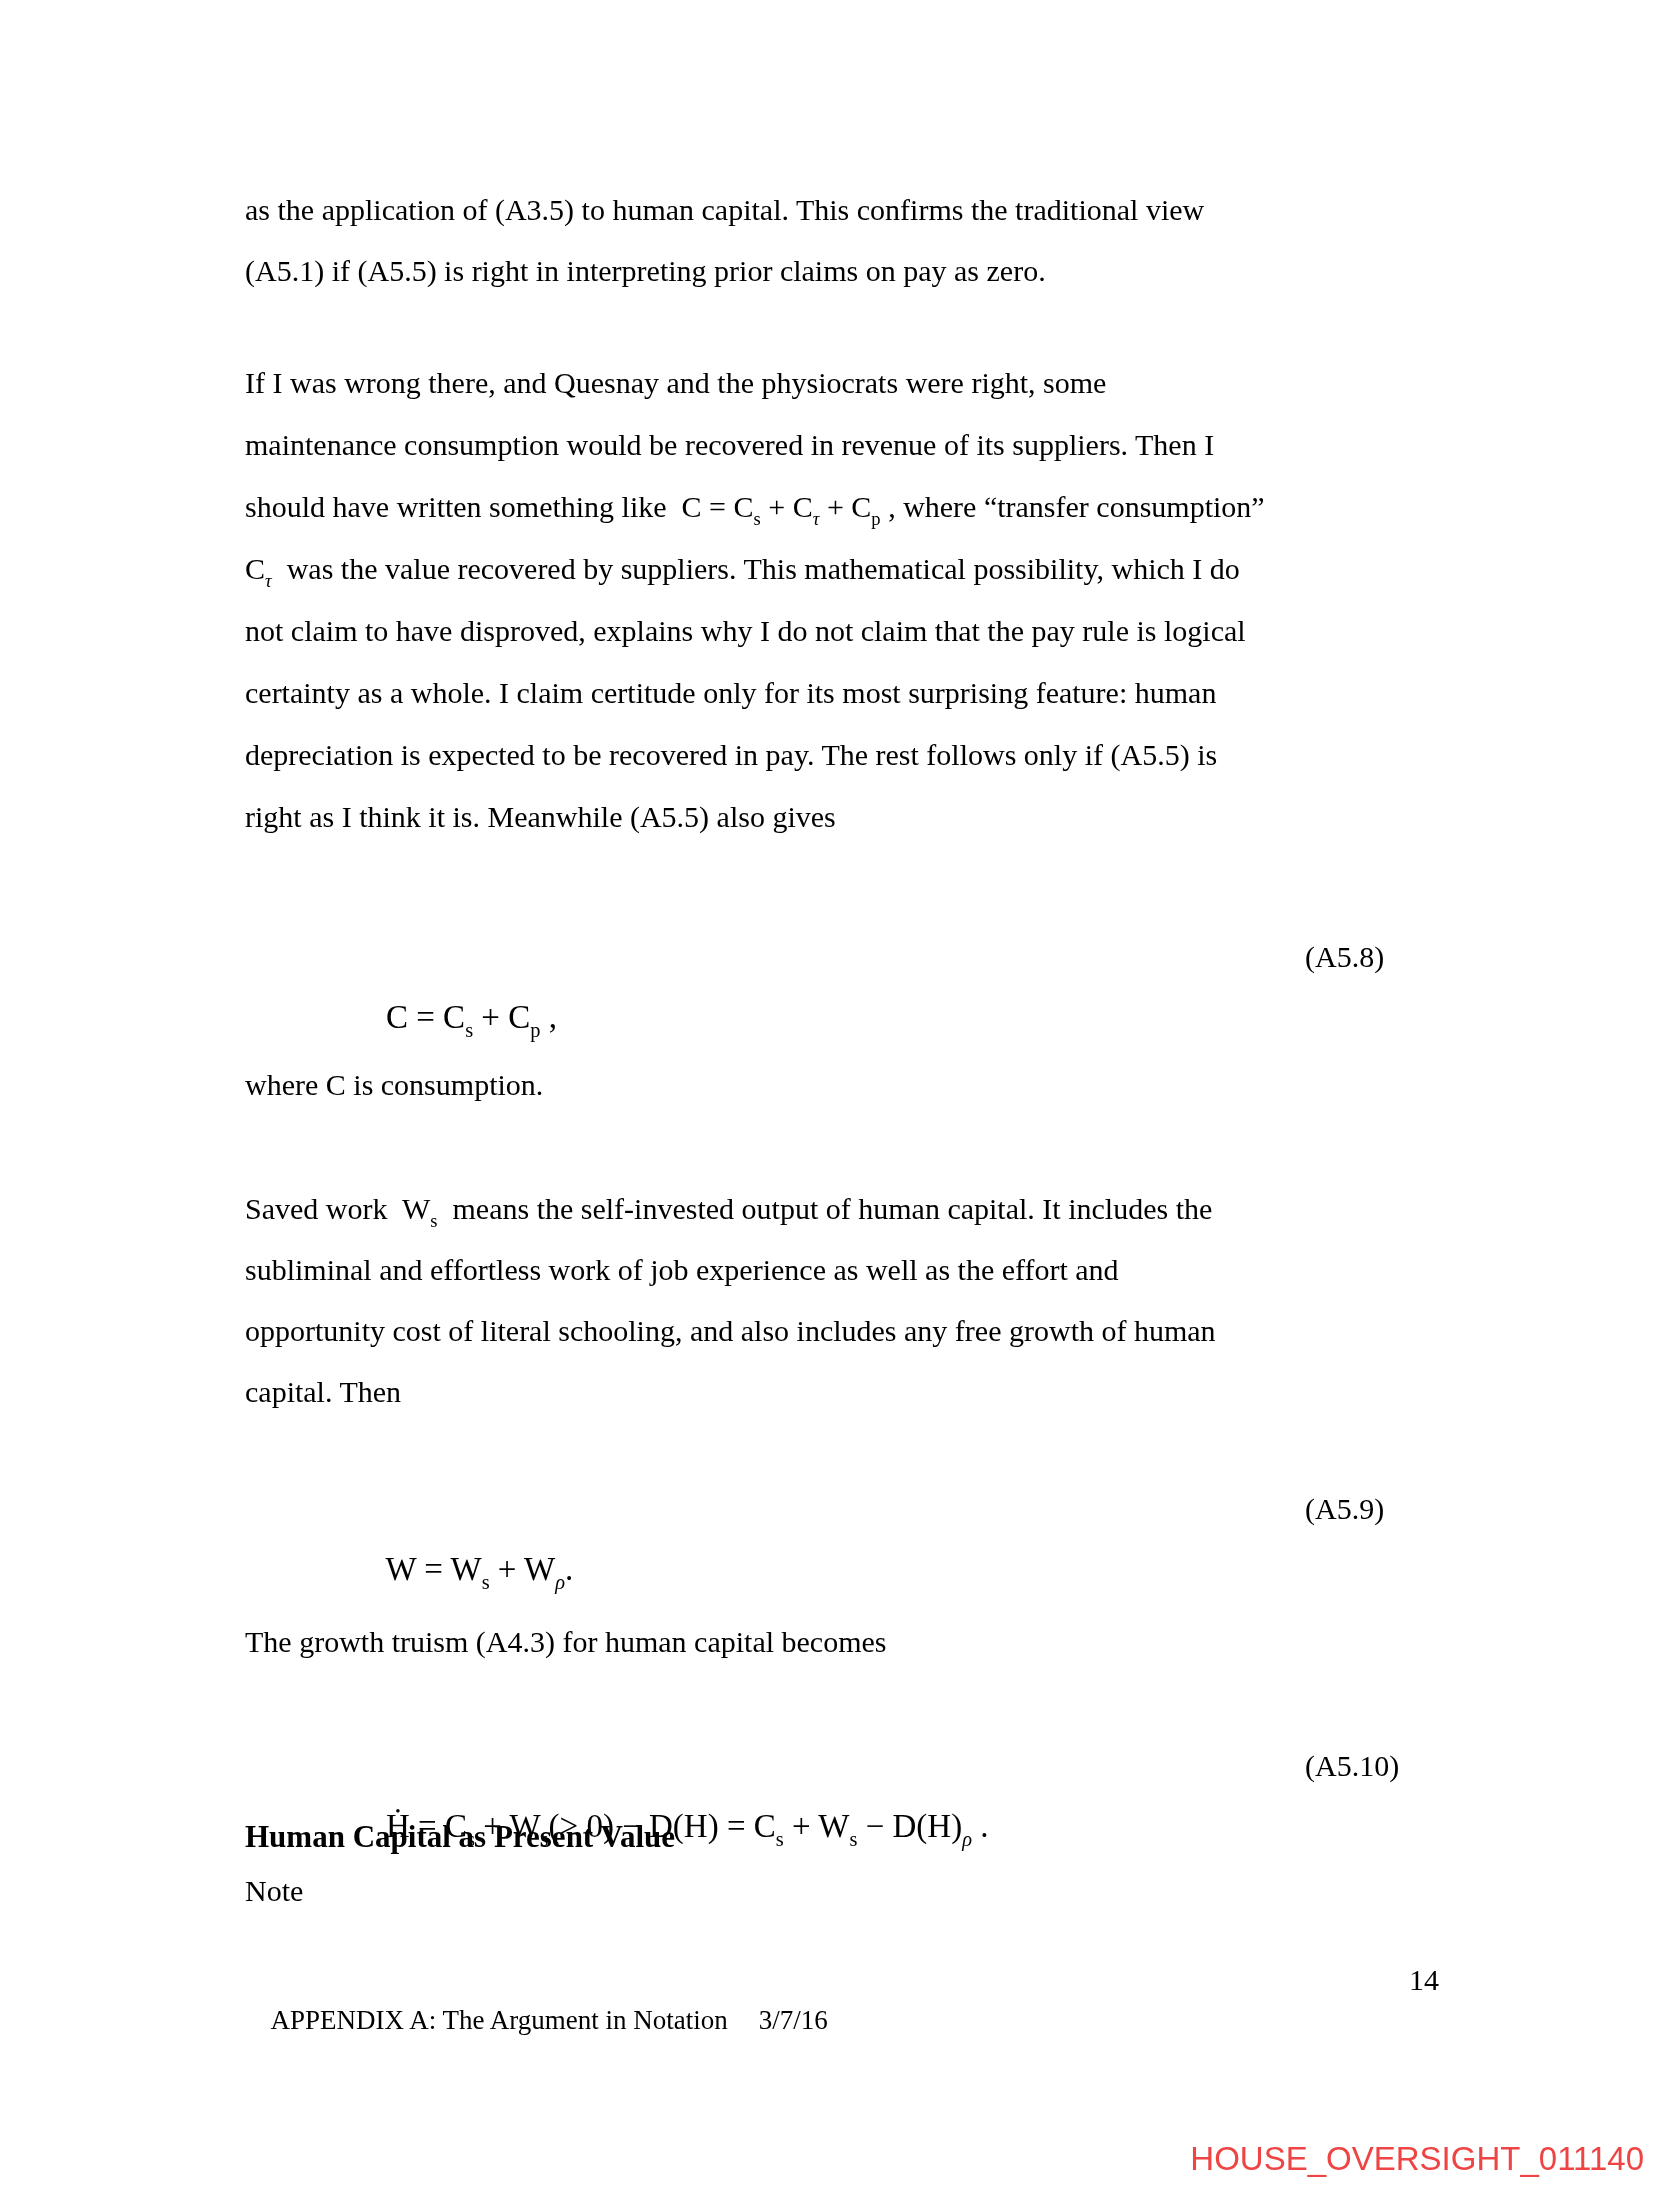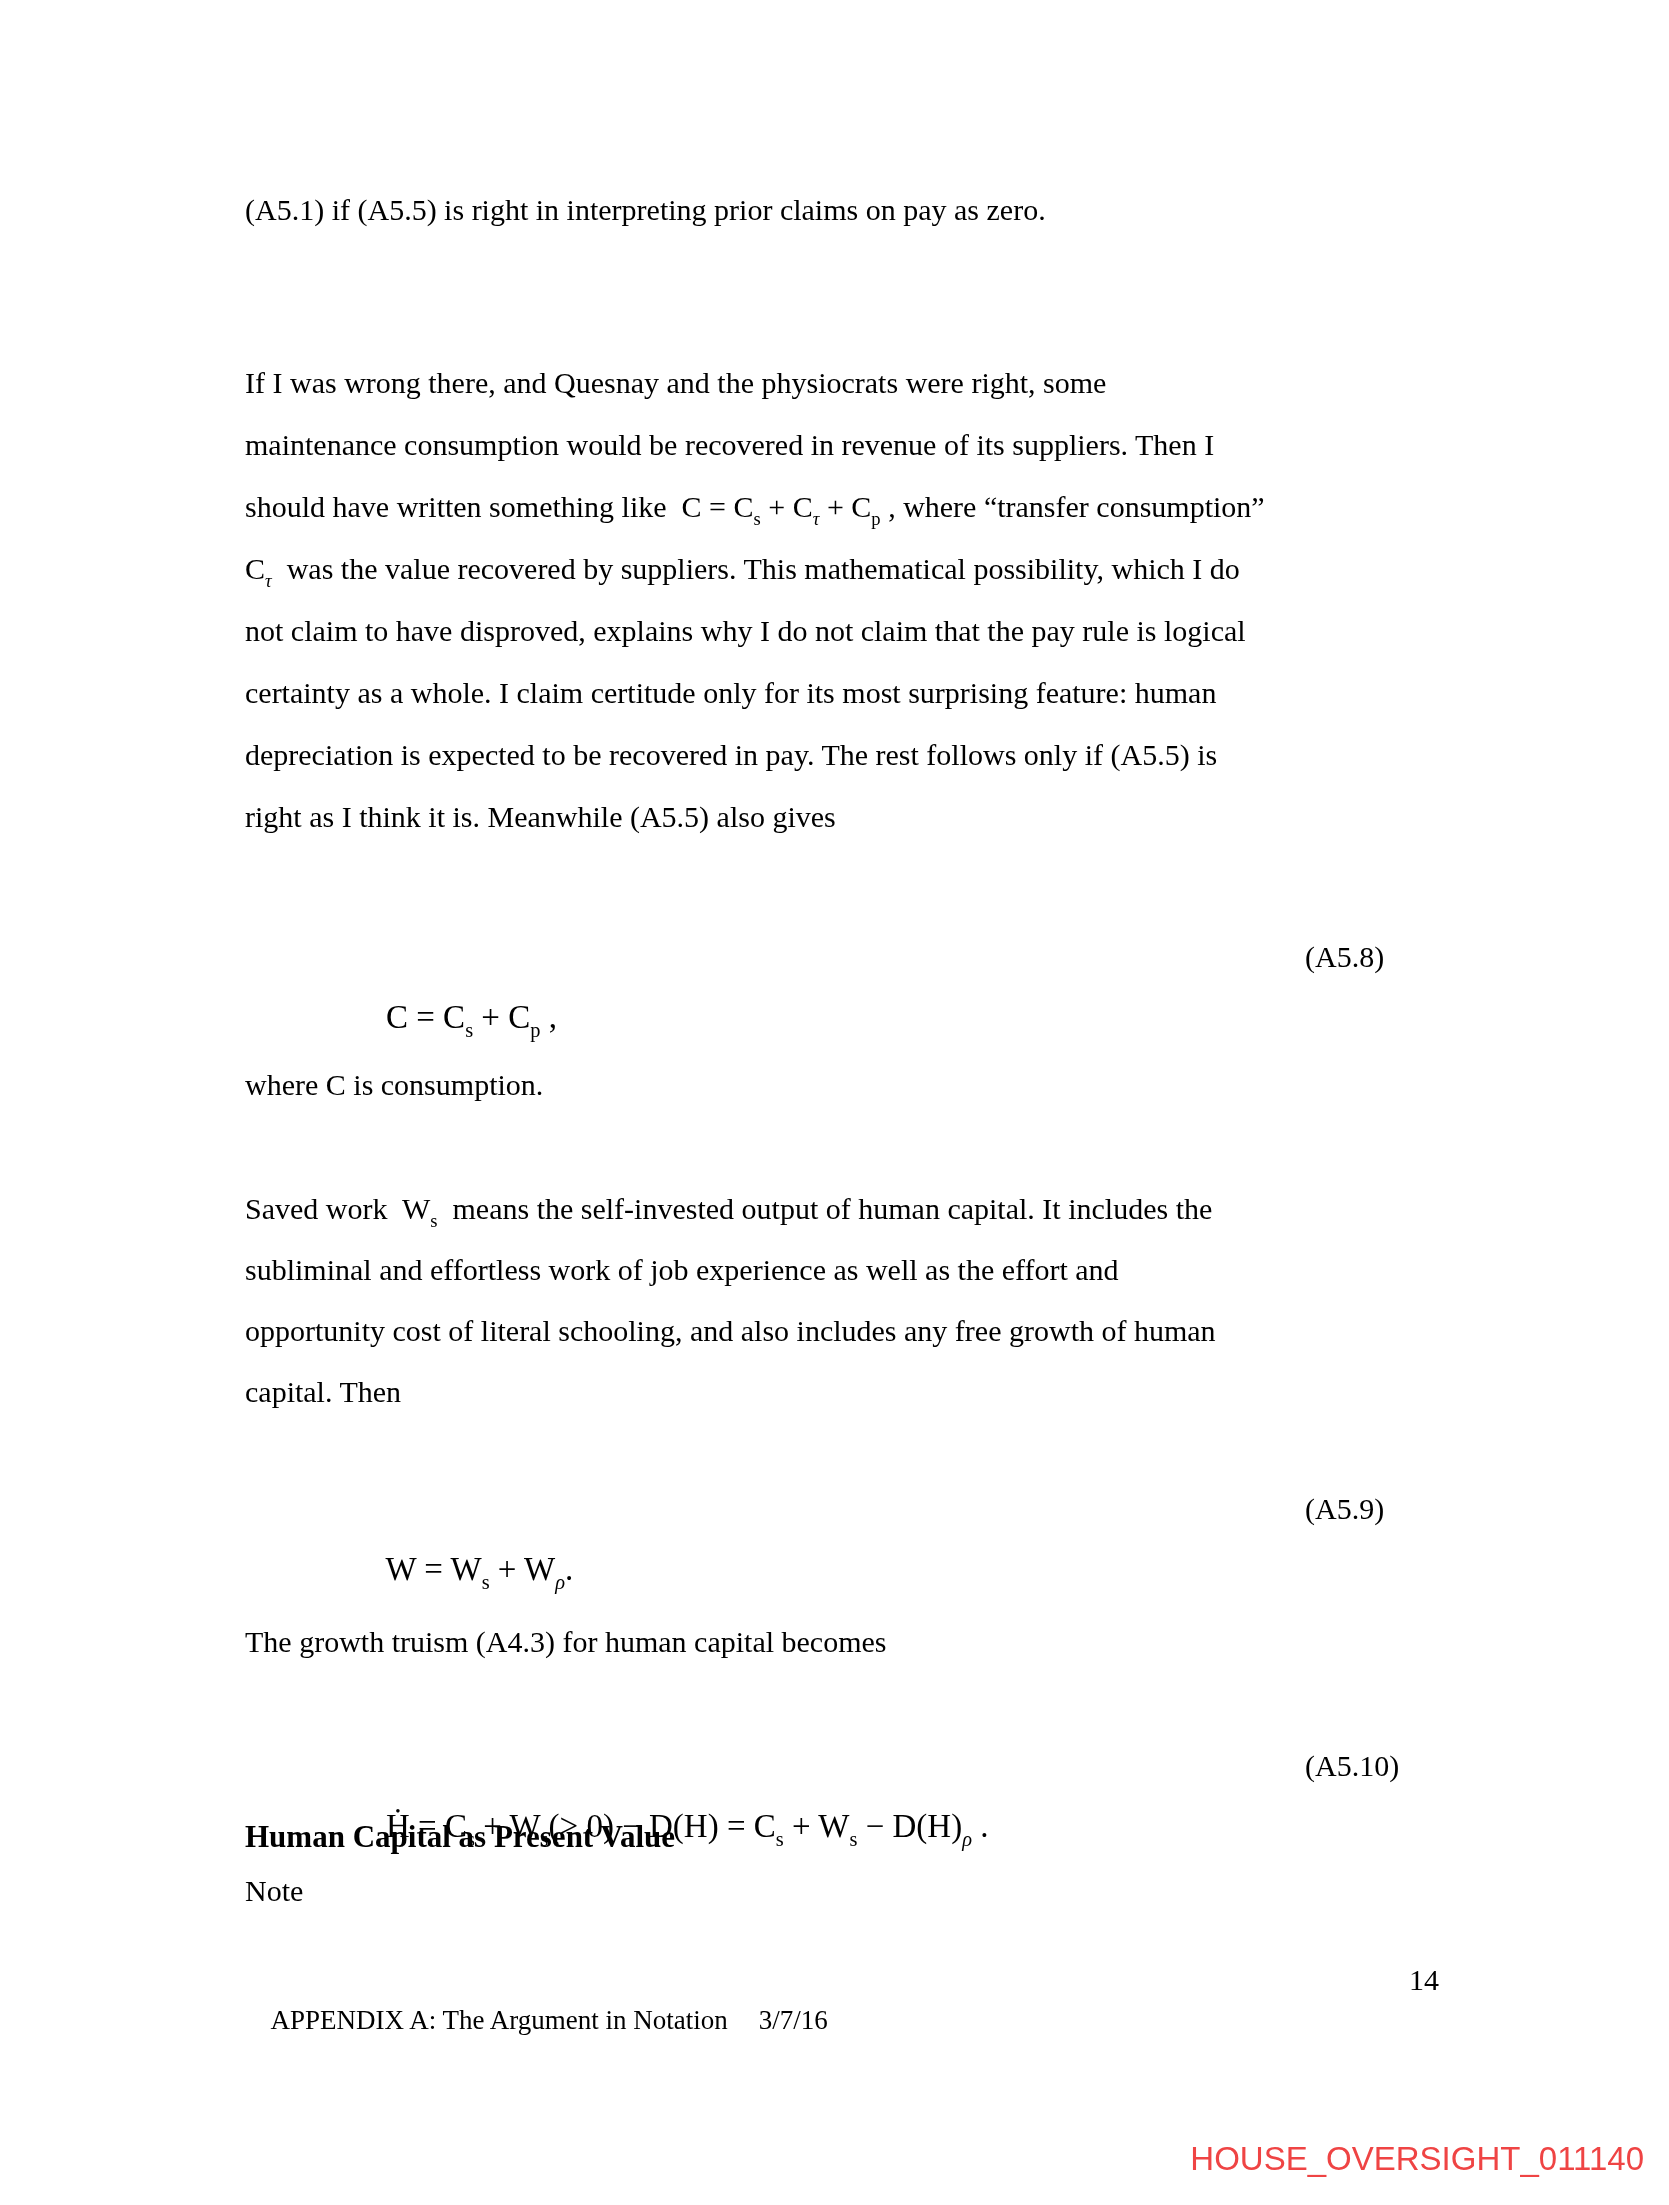--- a/index.html
+++ b/index.html
@@ -88,20 +88,21 @@
     color: #ef4444;
     white-space: pre;
   }
 </style>
 </head>
 <body>
 
 <div class="page">
 
   <p class="body-text" style="top:179px">
+    <span class="line">as the application of (A3.5) to human capital. This confirms the traditional view</span>
     <span class="line">(A5.1) if (A5.5) is right in interpreting prior claims on pay as zero.</span>
   </p>
 
   <p class="body-text wide-leading" style="top:352px">
     <span class="line">If I was wrong there, and Quesnay and the physiocrats were right, some</span>
     <span class="line">maintenance consumption would be recovered in revenue of its suppliers. Then I</span>
     <span class="line"><span>should have written something like  C = C</span><sub>s</sub><span> + C</span><sub class="greek">τ</sub><span> + C</span><sub>p</sub><span> , where “transfer consumption”</span></span>
     <span class="line"><span>C</span><sub class="greek">τ</sub><span>  was the value recovered by suppliers. This mathematical possibility, which I do</span></span>
     <span class="line">not claim to have disproved, explains why I do not claim that the pay rule is logical</span>
     <span class="line">certainty as a whole. I claim certitude only for its most surprising feature: human</span>

